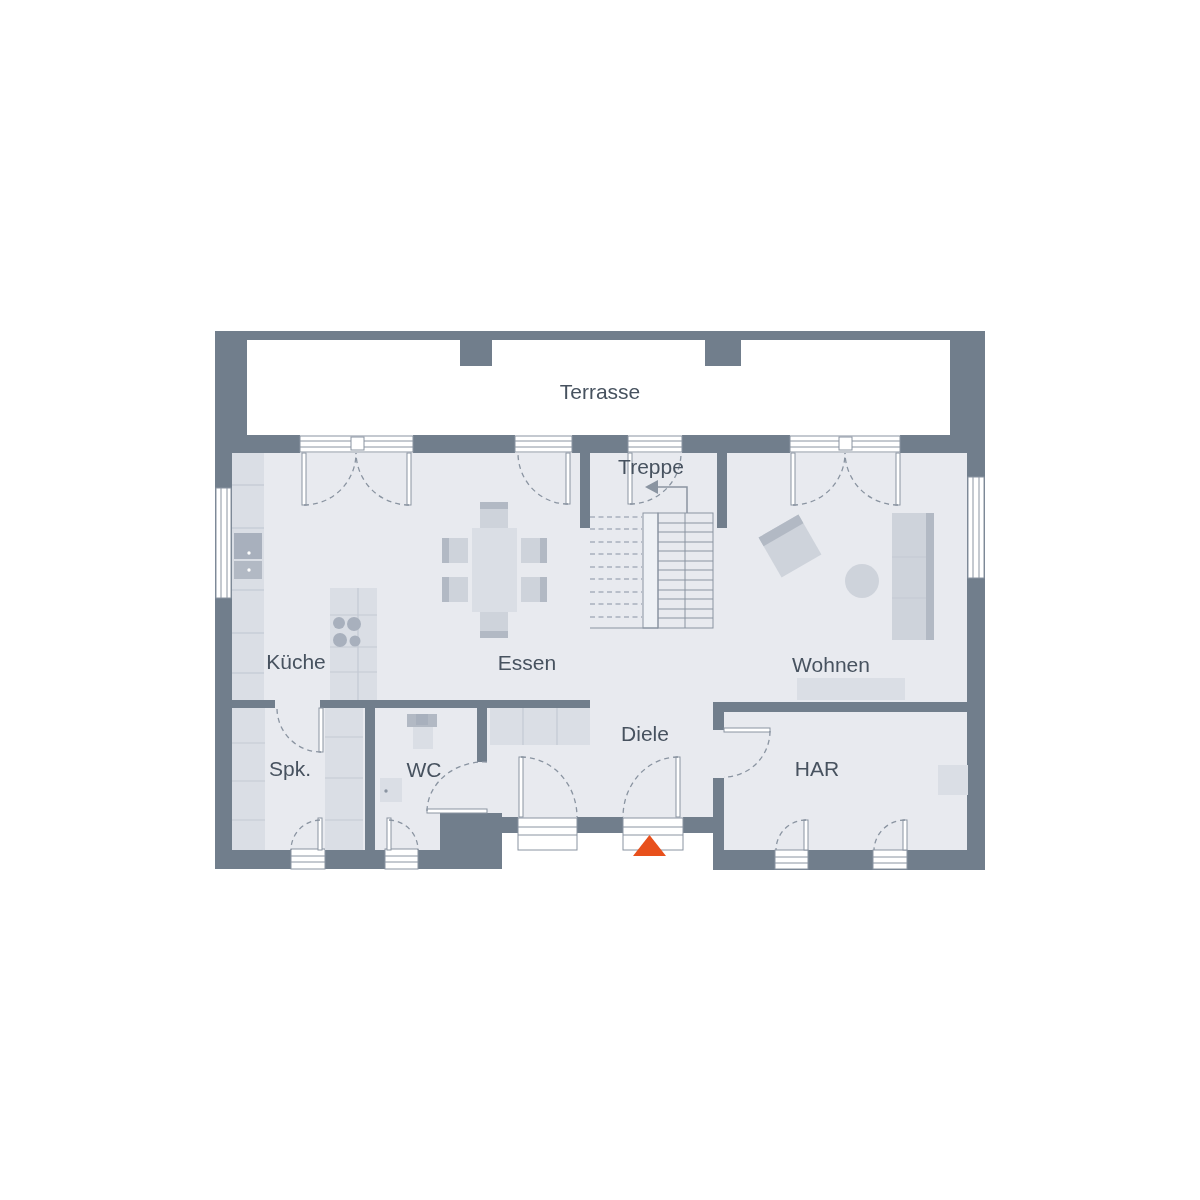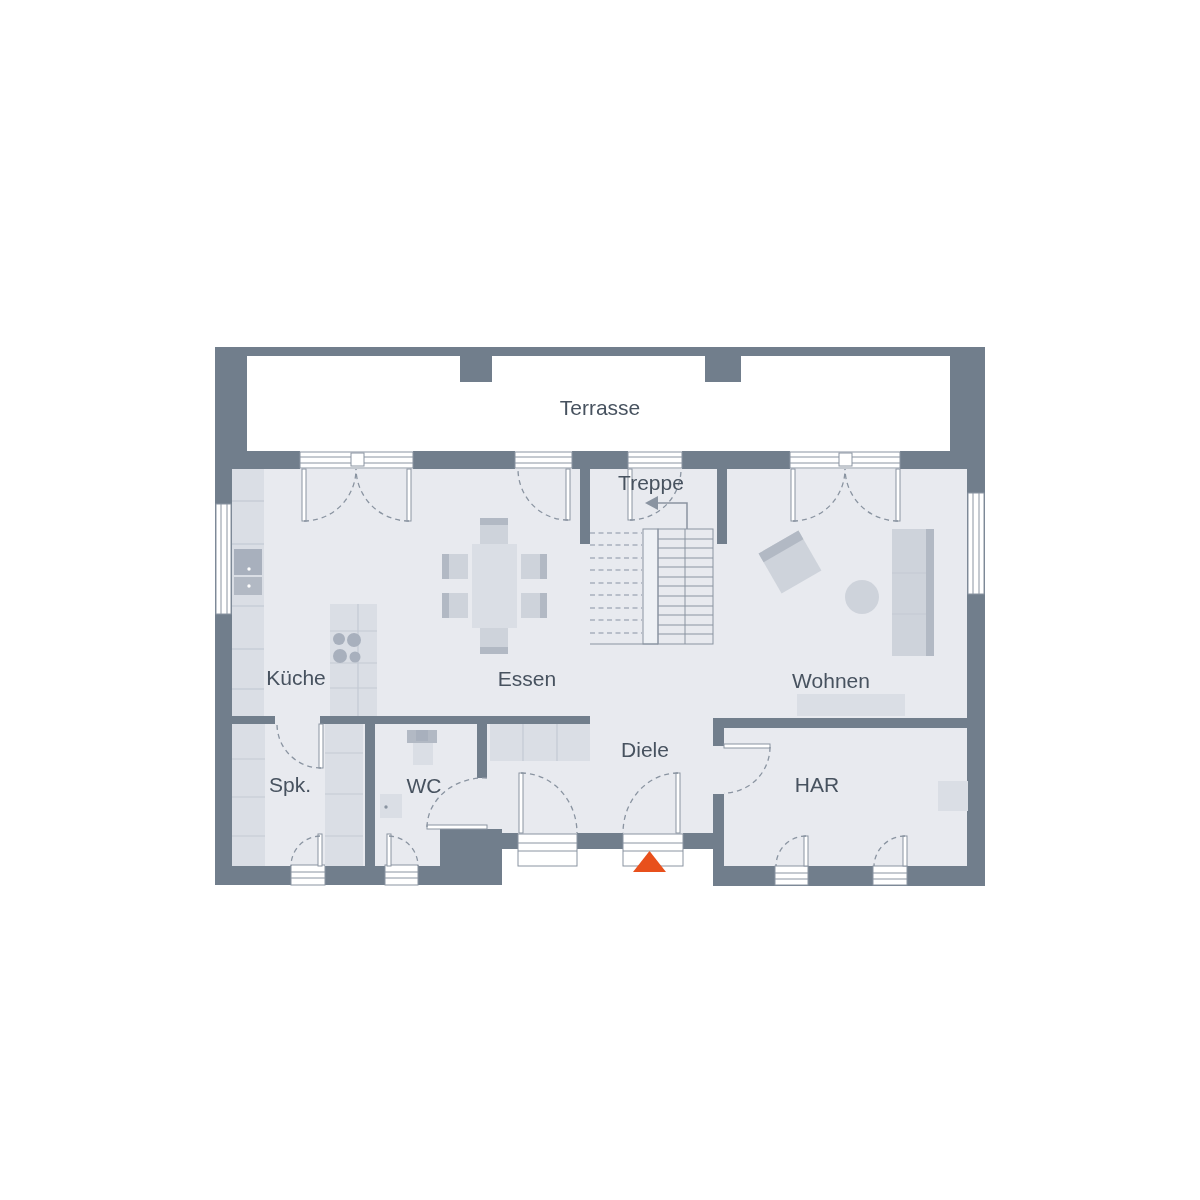--- a/index.html
+++ b/index.html
@@ -1,16 +1,16 @@
 <!DOCTYPE html>
 <html style="--background: #ffffff; --wall: #717E8C; --floor: #E8EAEF; --floor_light: #EEF1F5; --furniture_light: #DADEE5; --furniture_mid: #CED3DB; --furniture_dark: #B2B9C4; --appliance: #A8B0BD; --line: #8A94A1; --text: #47525F; --entrance_marker: #E8501C;"><head>
 <meta charset="utf-8">
 <style>
   html,body{margin:0;padding:0;background:#fff;}
-  .canvas{position:relative;width:1200px;height:904px;background:var(--background,#fff);overflow:hidden;margin-top:16px;}
+  .canvas{position:relative;width:1200px;height:904px;background:var(--background,#fff);overflow:hidden;}
   svg{display:block;}
   .wall{fill:var(--wall);}
   .floor{fill:var(--floor);}
   .floor2{fill:var(--floor_light);}
   .frame{fill:#ffffff;stroke:var(--line);stroke-width:1;}
   .fline{stroke:var(--line);stroke-width:1;fill:none;}
   .leaf{fill:#ffffff;stroke:var(--line);stroke-width:1;}
   .arc{fill:none;stroke:var(--line);stroke-width:1.3;stroke-dasharray:5 4;}
   .furnL{fill:var(--furniture_light);}
   .furnM{fill:var(--furniture_mid);}

